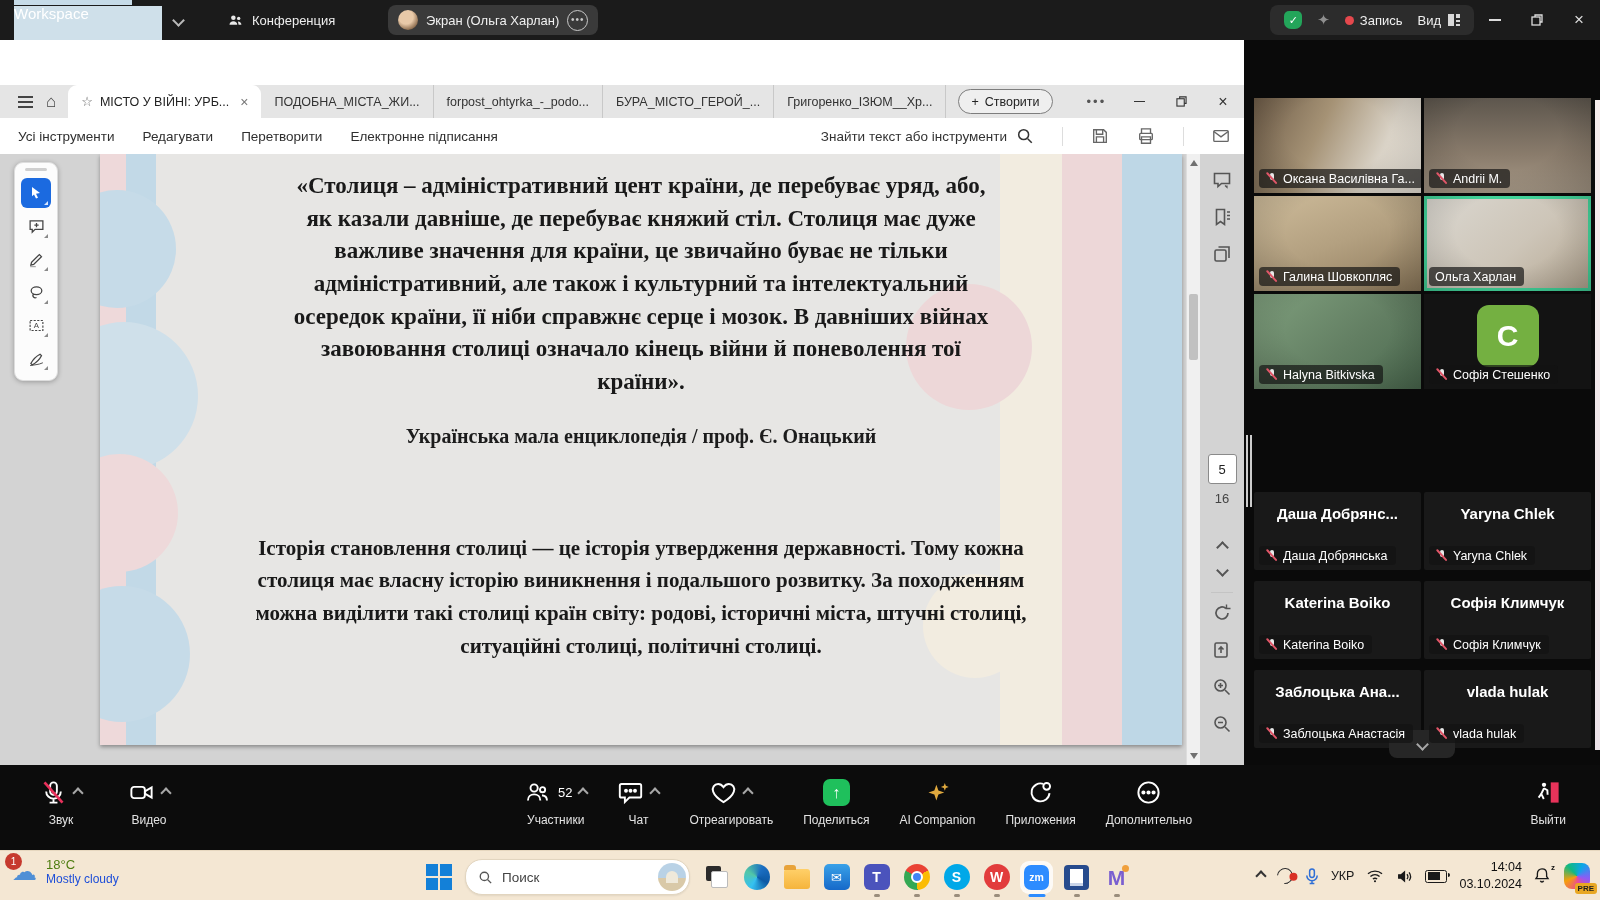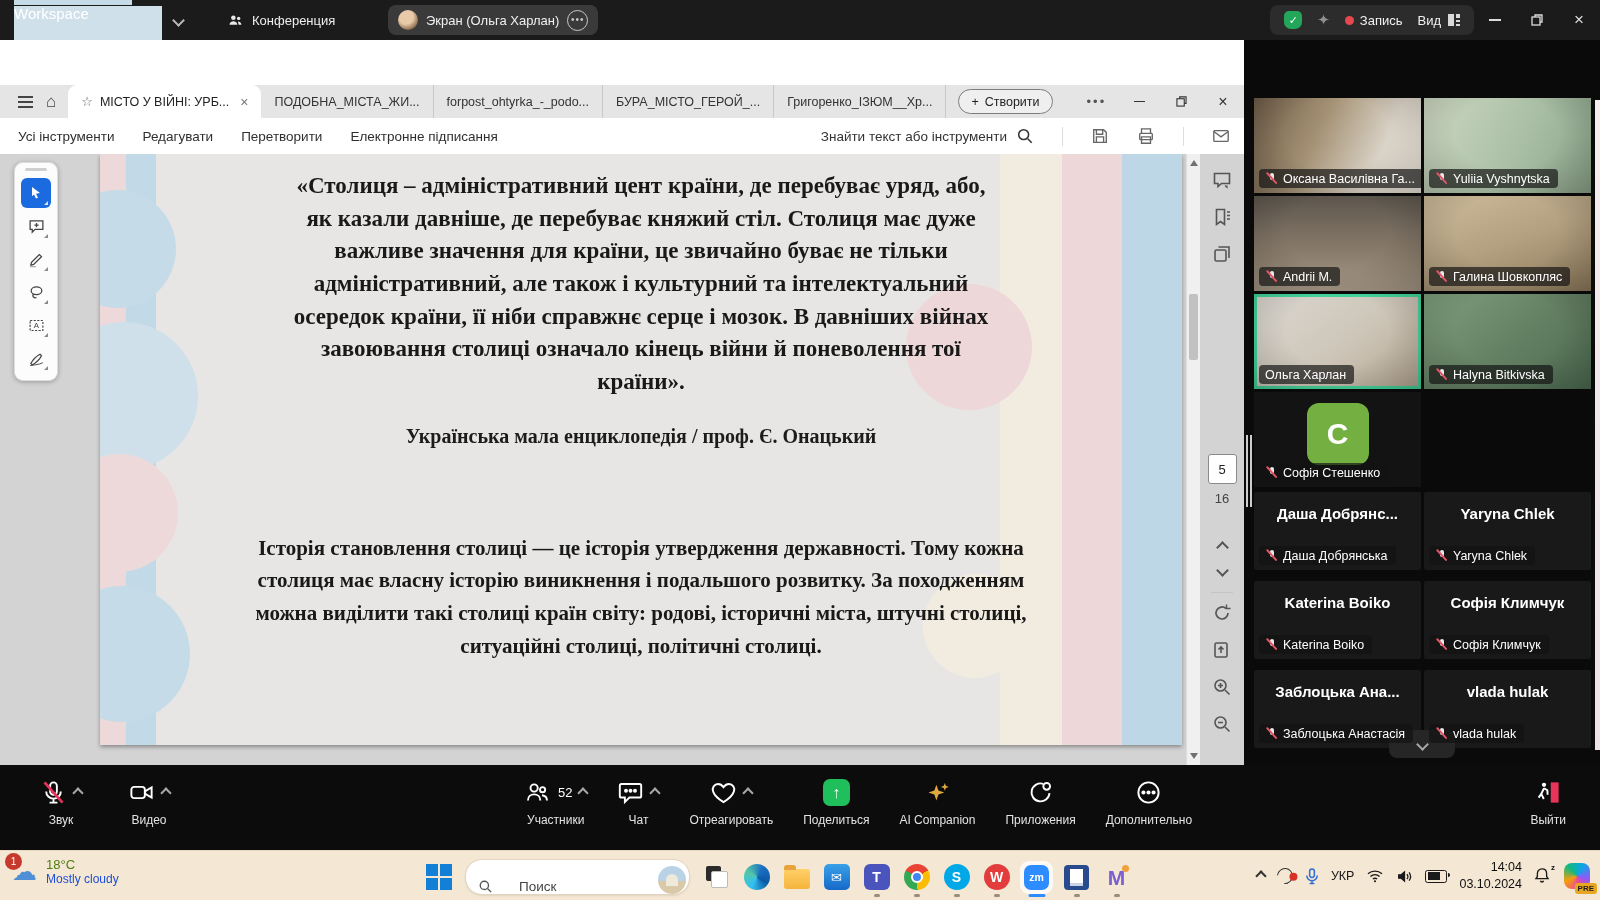--- a/index.html
+++ b/index.html
@@ -149,21 +149,21 @@
   .wbadge{position:absolute;top:-6px;left:-7px;width:17px;height:17px;border-radius:50%;background:#c63a2e;color:#fff;font-size:10px;display:flex;align-items:center;justify-content:center;}
   .wt1{font-size:13px;color:#4d7c0f;}
   .wt2{font-size:12px;color:#1d4ed8;}
   .tcenter{position:absolute;left:425px;top:8px;display:flex;align-items:center;gap:13px;}
   .app{position:relative;width:27px;height:27px;display:flex;align-items:center;justify-content:center;}
   .app.running::after{content:"";position:absolute;bottom:-6px;left:50%;transform:translateX(-50%);width:6px;height:3px;border-radius:2px;background:#9a8d7c;}
   .app.zactive{background:rgba(255,255,255,.8);border-radius:6px;box-shadow:0 0 0 3px rgba(255,255,255,.8);}
   .app.zactive::after{content:"";position:absolute;bottom:-6px;left:50%;transform:translateX(-50%);width:17px;height:3px;border-radius:2px;background:#2d8cff;}
   .start{display:grid;grid-template-columns:12px 12px;grid-template-rows:12px 12px;gap:2px;}
   .start i{background:#1380d8;display:block;}
-  .spill{height:34px;width:208px;background:#fff;border:1px solid #e2d5bf;border-radius:17px;display:flex;align-items:flex-end;padding:0 3px 0 12px;gap:26px;box-shadow:0 1px 2px rgba(0,0,0,.08);}
+  .spill{height:34px;width:208px;background:#fff;border:1px solid #e2d5bf;border-radius:17px;display:flex;align-items:center;padding:0 3px 0 12px;gap:9px;box-shadow:0 1px 2px rgba(0,0,0,.08);}
   .spill .stext{font-size:13.5px;color:#444;flex:1;}
   .taj{width:28px;height:28px;border-radius:50%;background:linear-gradient(#b9d2e6 52%,#d9c9a8 52%);position:relative;overflow:hidden;}
   .taj::after{content:"";position:absolute;left:8px;top:8px;width:12px;height:12px;border-radius:50% 50% 0 0;background:#efe9da;}
   .tview{width:22px;height:22px;position:relative;}
   .tview::before{content:"";position:absolute;left:0;top:0;width:15px;height:15px;background:#2b2b2b;border-radius:2px;}
   .tview::after{content:"";position:absolute;right:0;bottom:0;width:15px;height:15px;background:#fff;border:1px solid #bbb;border-radius:2px;}
   .edge{width:26px;height:26px;border-radius:50%;background:conic-gradient(from 210deg,#35c1f1,#52c7a7,#1b6ec2,#0c59a4,#35c1f1);}
   .folder{width:26px;height:20px;background:linear-gradient(#ffd069,#f5b43c);border-radius:3px;position:relative;margin-top:4px;}
   .folder::before{content:"";position:absolute;top:-4px;left:0;width:12px;height:5px;background:#e8a33a;border-radius:3px 3px 0 0;}
   .mailapp{width:26px;height:26px;border-radius:5px;background:linear-gradient(#39a1e8,#1669c9);color:#fff;font-size:13px;display:flex;align-items:center;justify-content:center;}
@@ -429,26 +429,20 @@
       <span class="grip"></span>
       <span class="pedge"></span>
 
       <div class="vgrid">
         <div class="vt ph v1">
           <span class="vlabel">
               <span class="micoff"></span>
               <span>Оксана Василівна Га...</span>
             </span>
         </div>
-        <div class="vt ph v2">
-          <span class="vlabel">
-              <span class="micoff"></span>
-              <span>Yuliia Vyshnytska</span>
-            </span>
-        </div>
         <div class="vt ph v3">
           <span class="vlabel">
               <span class="micoff"></span>
               <span>Andrii M.</span>
             </span>
         </div>
         <div class="vt ph v4">
           <span class="vlabel">
               <span class="micoff"></span>
               <span>Галина Шовкопляс</span>

